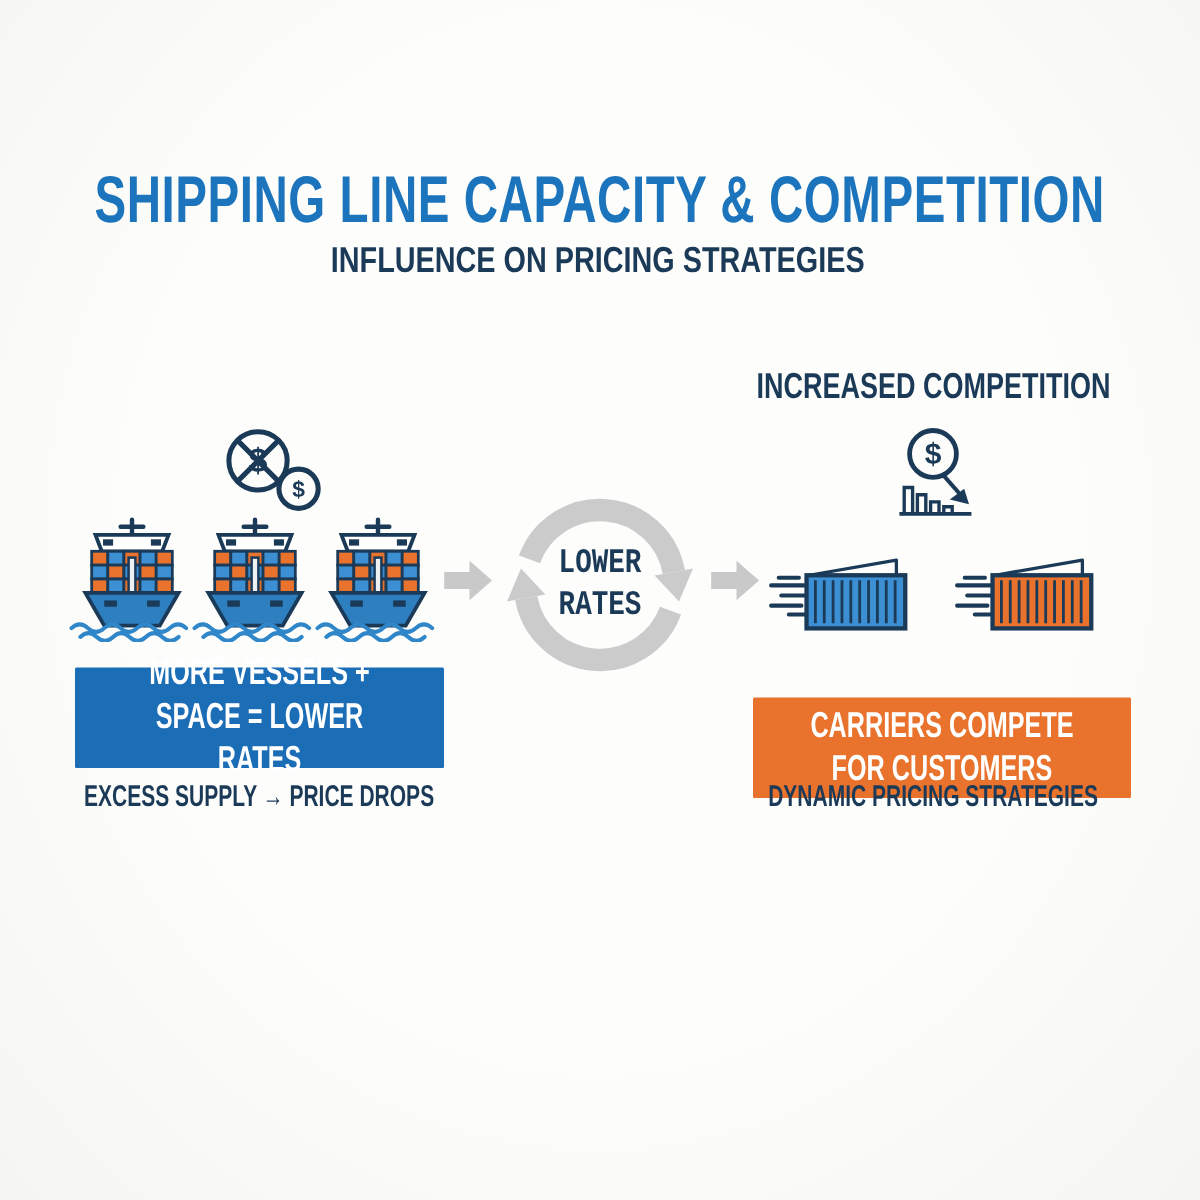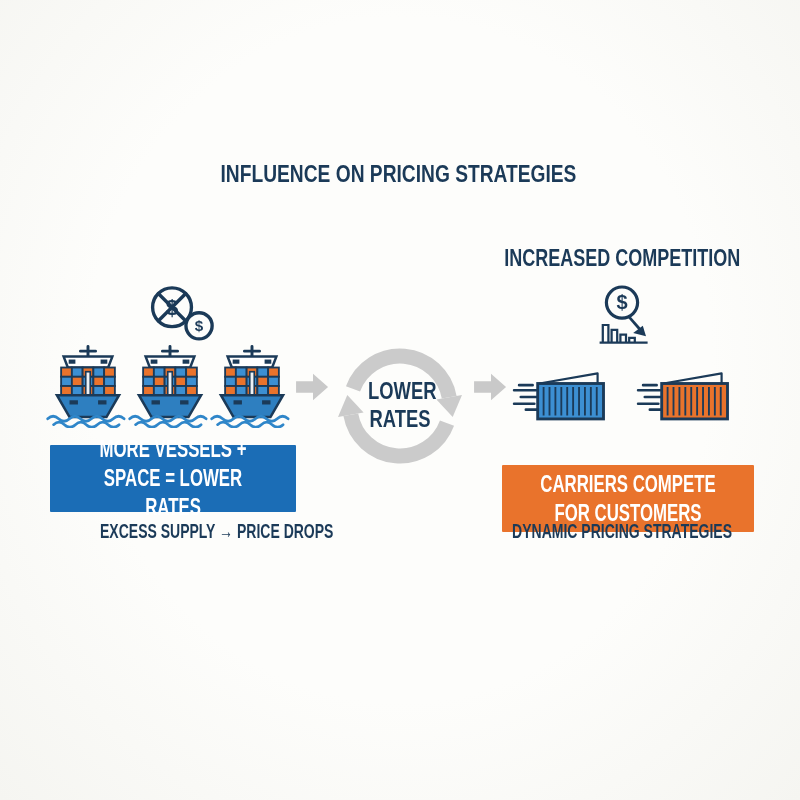--- a/index.html
+++ b/index.html
@@ -75,20 +75,23 @@
         <rect x="30" y="16" width="78" height="42" fill="currentColor" stroke="#1b3a58" stroke-width="3.4"></rect>
         <path d="M37 20 V54 M44 20 V54 M51 20 V54 M58 20 V54 M65 20 V54 M72 20 V54 M79 20 V54 M86 20 V54 M93 20 V54 M100 20 V54" stroke="#1b3a58" stroke-width="2.2"></path>
       </symbol>
 
       <symbol id="right-arrow-icon" viewBox="0 0 36 34">
         <polygon points="0,11 18,11 18,3 34,17 18,31 18,23 0,23" fill="#c9c9c9"></polygon>
       </symbol>
     </defs>
   </svg>
 
+  <div class="abs flexc" style="left:0;top:110px;width:800px;height:48px;">
+    <span class="cond nowrap title">SHIPPING LINE CAPACITY &amp; COMPETITION</span>
+  </div>
   <div class="abs flexc" style="left:0;top:160px;width:796px;height:28px;justify-content:center;">
     <span class="cond nowrap subtitle">INFLUENCE ON PRICING STRATEGIES</span>
   </div>
 
   <div class="abs flexc" style="left:495px;top:244px;width:254px;height:28px;">
     <span class="cond nowrap sec-header">INCREASED COMPETITION</span>
   </div>
 
   <div class="abs" style="left:145px;top:284px;width:76px;height:60px;">
     <svg class="icon-svg" viewBox="0 0 90 70">
@@ -126,21 +129,21 @@
         <use href="#ship-icon"></use>
       </svg>
   </div>
 
   <div class="abs" style="left:296px;top:371px;width:34px;height:32px;">
     <svg class="icon-svg" viewBox="0 0 36 34">
         <use href="#right-arrow-icon"></use>
       </svg>
   </div>
 
-  <div class="abs" style="left:330px;top:336px;width:140px;height:140px;">
+  <div class="abs" style="left:330px;top:320px;width:140px;height:140px;font-family:Liberation Mono, monospace;">
     <svg class="icon-svg abs" style="left:0;top:0;" viewBox="0 0 140 140">
       <path d="M23 52.9 A50 50 0 0 1 119.2 61.3" stroke="#cbcbcb" stroke-width="15" fill="none"></path>
       <polygon points="132,59 106.4,63.6 122.7,81" fill="#cbcbcb"></polygon>
       <path d="M117 87.1 A50 50 0 0 1 20.8 78.7" stroke="#cbcbcb" stroke-width="15" fill="none"></path>
       <polygon points="33.6,76.4 8,81 17.3,59" fill="#cbcbcb"></polygon>
     </svg>
     <div class="abs flexc" style="left:0;top:0;width:140px;height:140px;">
       <span class="cond cycle-label" style="width:80px;">LOWER RATES</span>
     </div>
   </div>
@@ -158,21 +161,21 @@
   </div>
   <div class="abs" style="left:636px;top:370px;width:102px;height:54px;color:#e9732c;">
     <svg class="icon-svg" viewBox="0 0 120 64">
         <use href="#container-icon"></use>
       </svg>
   </div>
 
   <div class="abs flexc box box-blue" style="left:50px;top:445px;width:246px;height:67px;">
     <span class="cond box-label" style="width:320px;">MORE VESSELS + SPACE = LOWER RATES</span>
   </div>
-  <div class="abs flexc" style="left:50px;top:518px;width:246px;height:26px;margin-left:44px;">
+  <div class="abs flexc" style="left:50px;top:518px;width:246px;height:26px;">
     <span class="cond nowrap caption">EXCESS SUPPLY → PRICE DROPS</span>
   </div>
 
   <div class="abs flexc box box-orange" style="left:502px;top:445px;width:252px;height:67px;">
     <span class="cond box-label" style="width:330px;">CARRIERS COMPETE FOR CUSTOMERS</span>
   </div>
   <div class="abs flexc" style="left:495px;top:518px;width:254px;height:26px;">
     <span class="cond nowrap caption">DYNAMIC PRICING STRATEGIES</span>
   </div>
 

